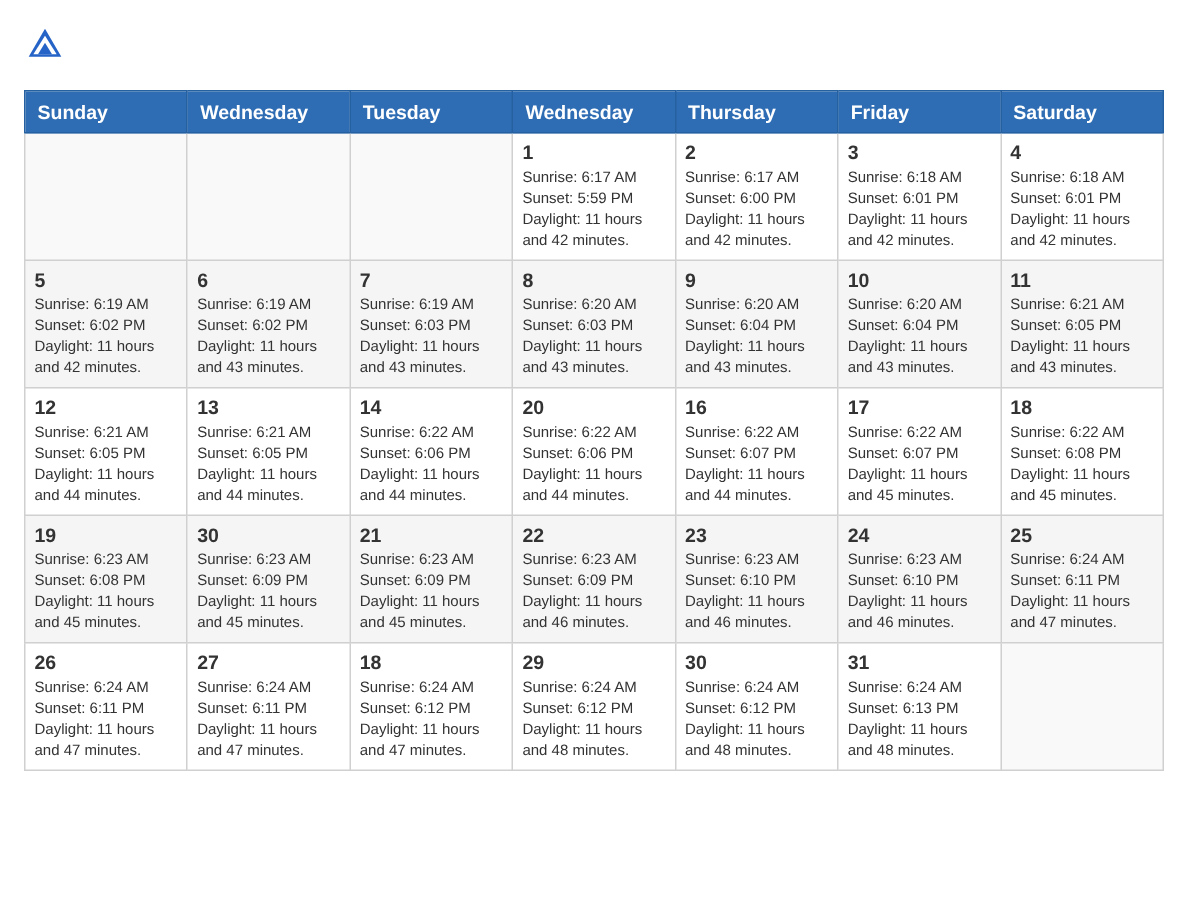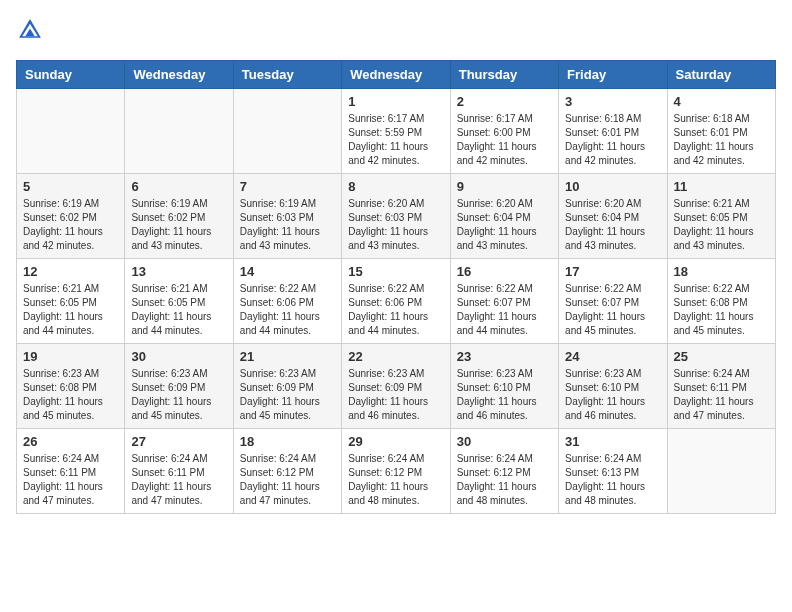--- a/index.html
+++ b/index.html
@@ -214,21 +214,21 @@
 Sunset: 6:05 PM
 Daylight: 11 hours and 44 minutes.</div>
           </td>
           <td>
             <span class="day-number">14</span>
             <div class="day-info" style="white-space: pre-line;">Sunrise: 6:22 AM
 Sunset: 6:06 PM
 Daylight: 11 hours and 44 minutes.</div>
           </td>
           <td>
-            <span class="day-number">15</span>
+            <span class="day-number">20</span>
             <div class="day-info" style="white-space: pre-line;">Sunrise: 6:22 AM
 Sunset: 6:06 PM
 Daylight: 11 hours and 44 minutes.</div>
           </td>
           <td>
             <span class="day-number">16</span>
             <div class="day-info" style="white-space: pre-line;">Sunrise: 6:22 AM
 Sunset: 6:07 PM
 Daylight: 11 hours and 44 minutes.</div>
           </td>

